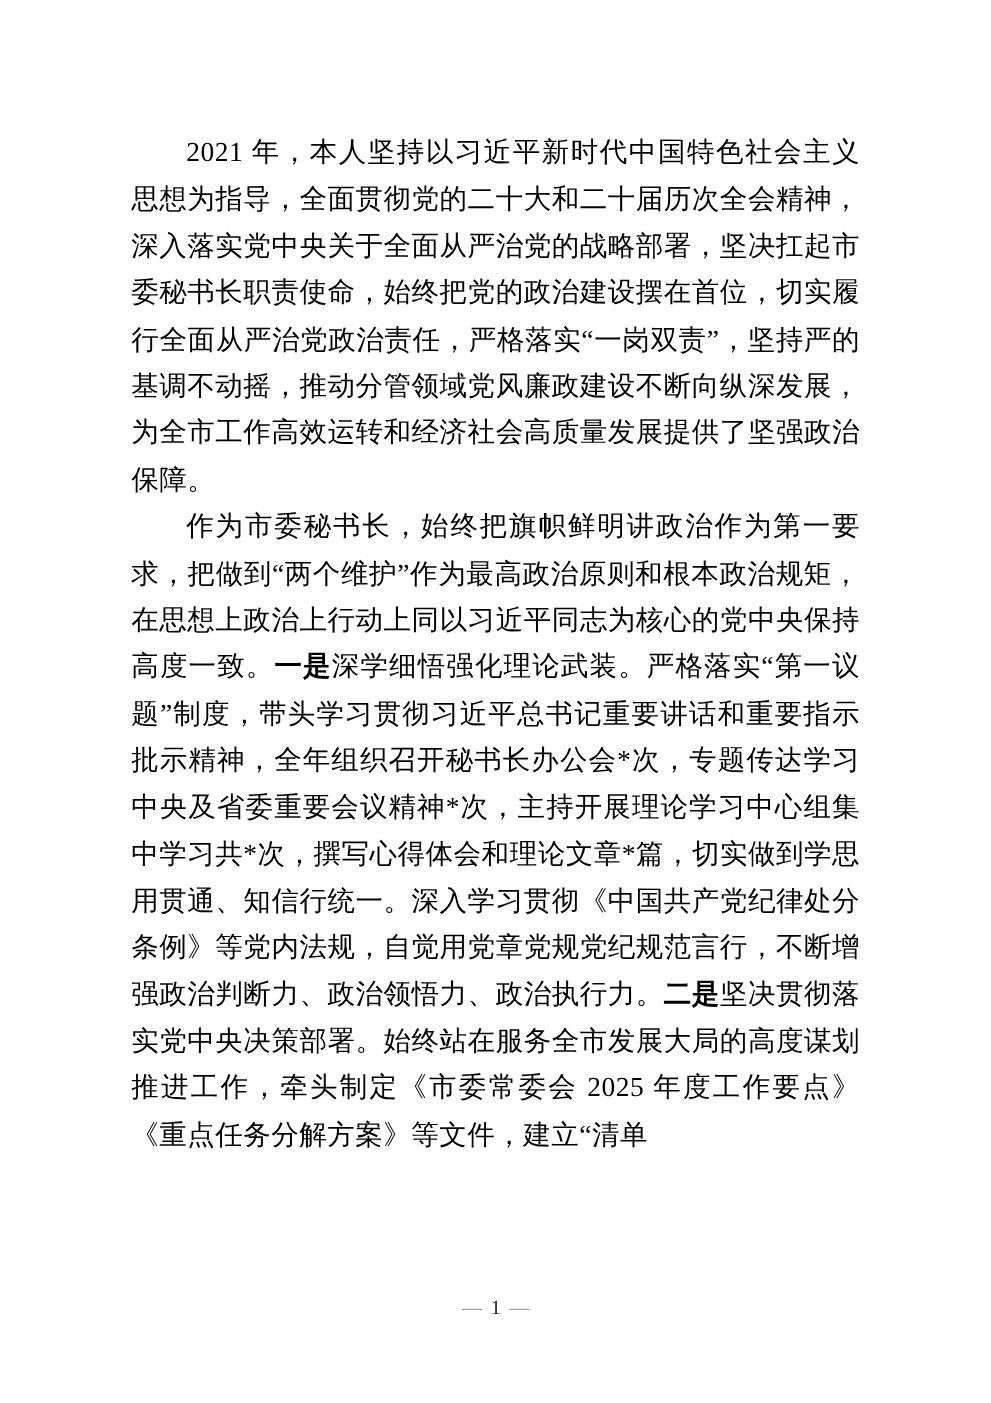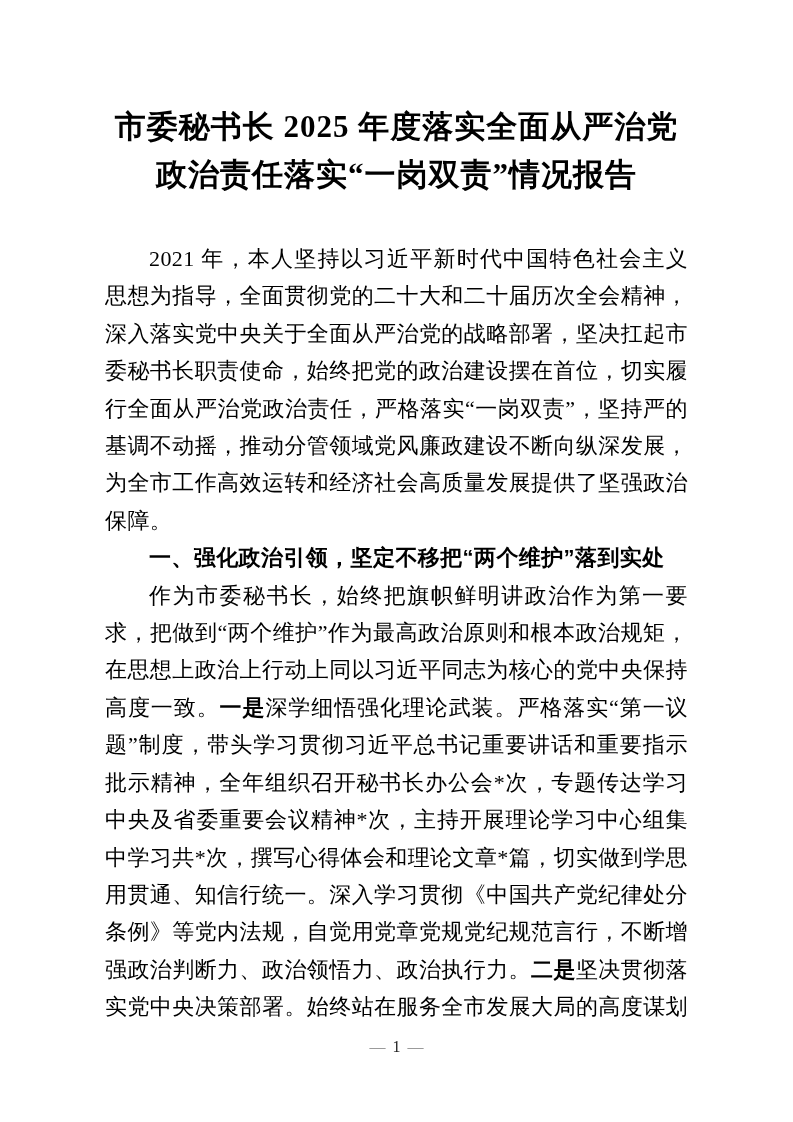--- a/index.html
+++ b/index.html
@@ -66,22 +66,17 @@
     color: #8a8a8a;
     margin: 0 7px;
   }
   .page-footer .page-num { color: #222222; }
 </style>
 </head>
 <body>
 
 <div class="page">
   <div class="content">
-    <h1 class="doc-title">
-        <span class="title-line">市委秘书长 2025 年度落实全面从严治党</span>
-        <span class="title-line">政治责任落实“一岗双责”情况报告</span>
-      </h1>
     <p class="body-para">2021 年，本人坚持以习近平新时代中国特色社会主义思想为指导，全面贯彻党的二十大和二十届历次全会精神，深入落实党中央关于全面从严治党的战略部署，坚决扛起市委秘书长职责使命，始终把党的政治建设摆在首位，切实履行全面从严治党政治责任，严格落实“一岗双责”，坚持严的基调不动摇，推动分管领域党风廉政建设不断向纵深发展，为全市工作高效运转和经济社会高质量发展提供了坚强政治保障。</p>
-    <h2 class="section-heading">一、强化政治引领，坚定不移把“两个维护”落到实处</h2>
     <p class="body-para"><span>作为市委秘书长，始终把旗帜鲜明讲政治作为第一要求，把做到“两个维护”作为最高政治原则和根本政治规矩，在思想上政治上行动上同以习近平同志为核心的党中央保持高度一致。</span><span class="bold-marker">一是</span><span>深学细悟强化理论武装。严格落实“第一议题”制度，带头学习贯彻习近平总书记重要讲话和重要指示批示精神，全年组织召开秘书长办公会*次，专题传达学习中央及省委重要会议精神*次，主持开展理论学习中心组集中学习共*次，撰写心得体会和理论文章*篇，切实做到学思用贯通、知信行统一。深入学习贯彻《中国共产党纪律处分条例》等党内法规，自觉用党章党规党纪规范言行，不断增强政治判断力、政治领悟力、政治执行力。</span><span class="bold-marker">二是</span><span>坚决贯彻落实党中央决策部署。始终站在服务全市发展大局的高度谋划推进工作，牵头制定《市委常委会 2025 年度工作要点》《重点任务分解方案》等文件，建立“清单</span></p>
   </div>
   <div class="page-footer"><span class="dash">—</span><span class="page-num">1</span><span class="dash">—</span></div>
 </div>
 
 </body></html>

